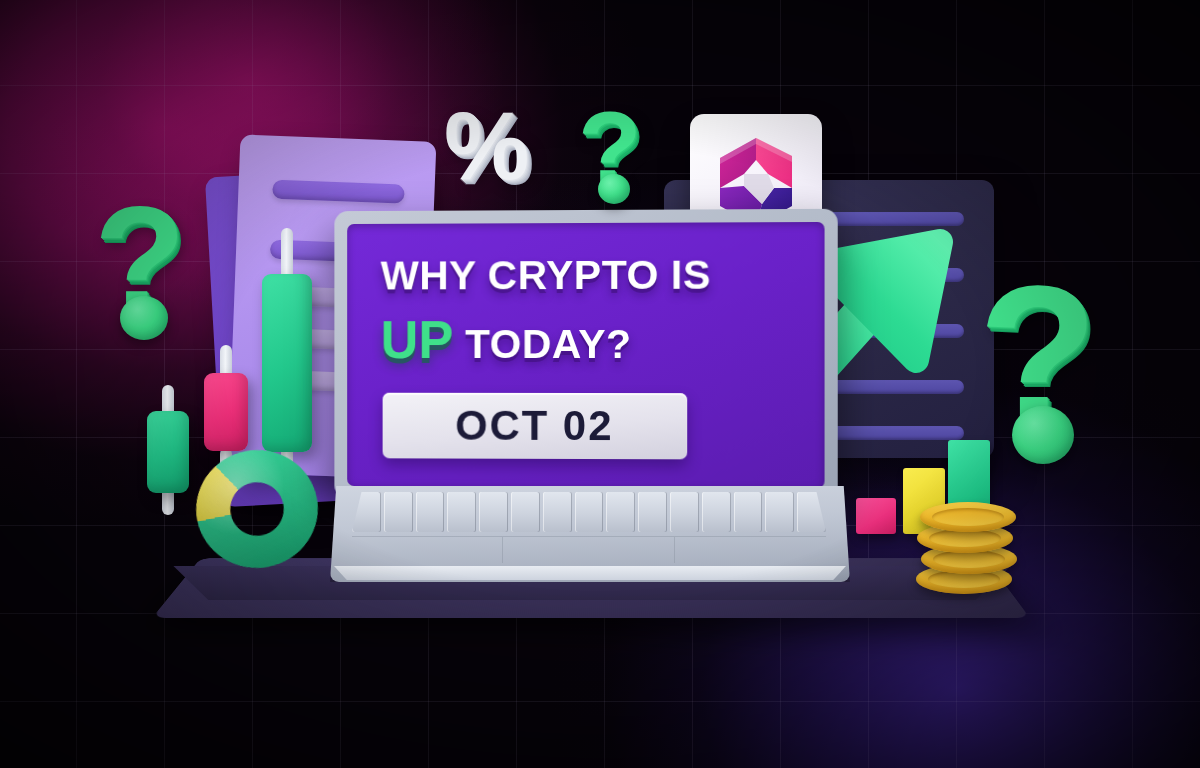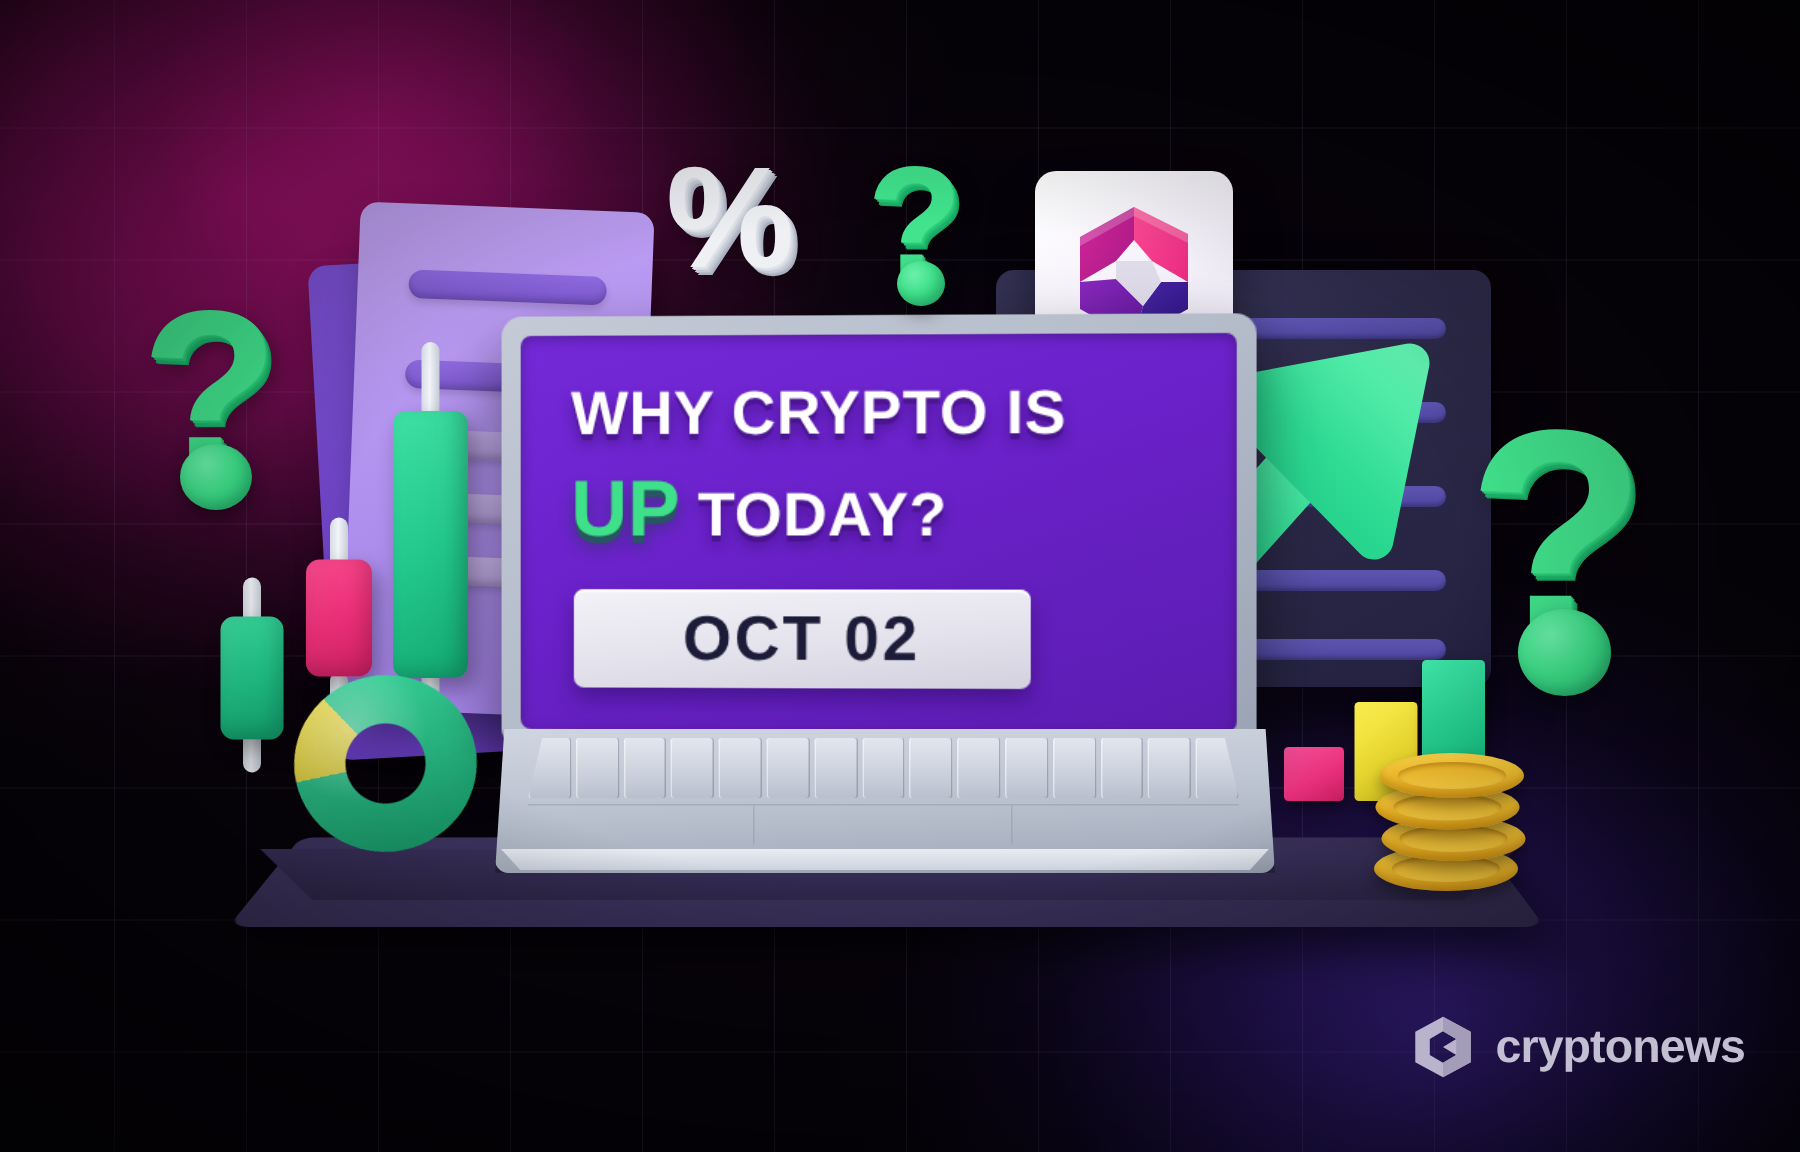--- a/index.html
+++ b/index.html
@@ -504,22 +504,14 @@
     <span class="hook">?</span>
     <span class="dot"></span>
   </div>
   <div class="qmark q-lg">
     <span class="hook">?</span>
     <span class="dot"></span>
   </div>
 
   <div class="bg-vignette"></div>
 
-  <div class="watermark">
-    <svg class="wm-mark" viewBox="0 0 100 100">
-      <path d="M50 4 L92 27 L92 73 L50 96 L8 73 L8 27 Z
-               M50 26 L70 38 L50 50 L70 62 L50 74 L30 62 L30 38 Z" fill="#cfcbdd" fill-rule="evenodd"></path>
-      <path d="M92 27 L92 73 L50 96 L50 74 L70 62 L70 38 L50 26 L50 4 Z" fill="#b6b1c8"></path>
-    </svg>
-    <span class="wm-text">cryptonews</span>
-  </div>
 
 </div>
 
 </body></html>

